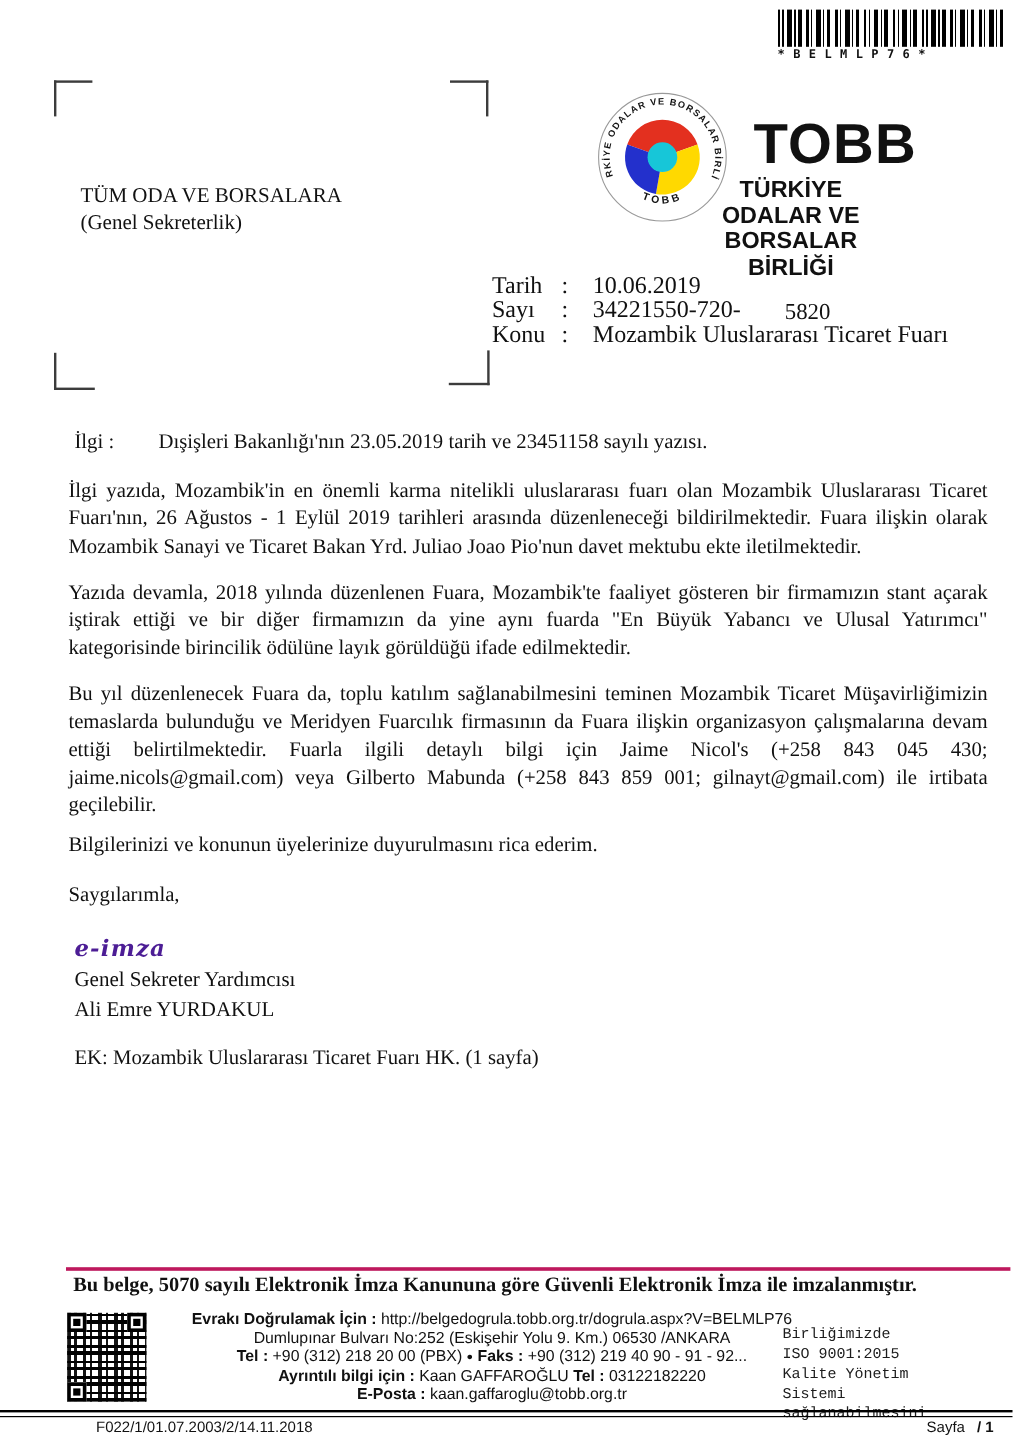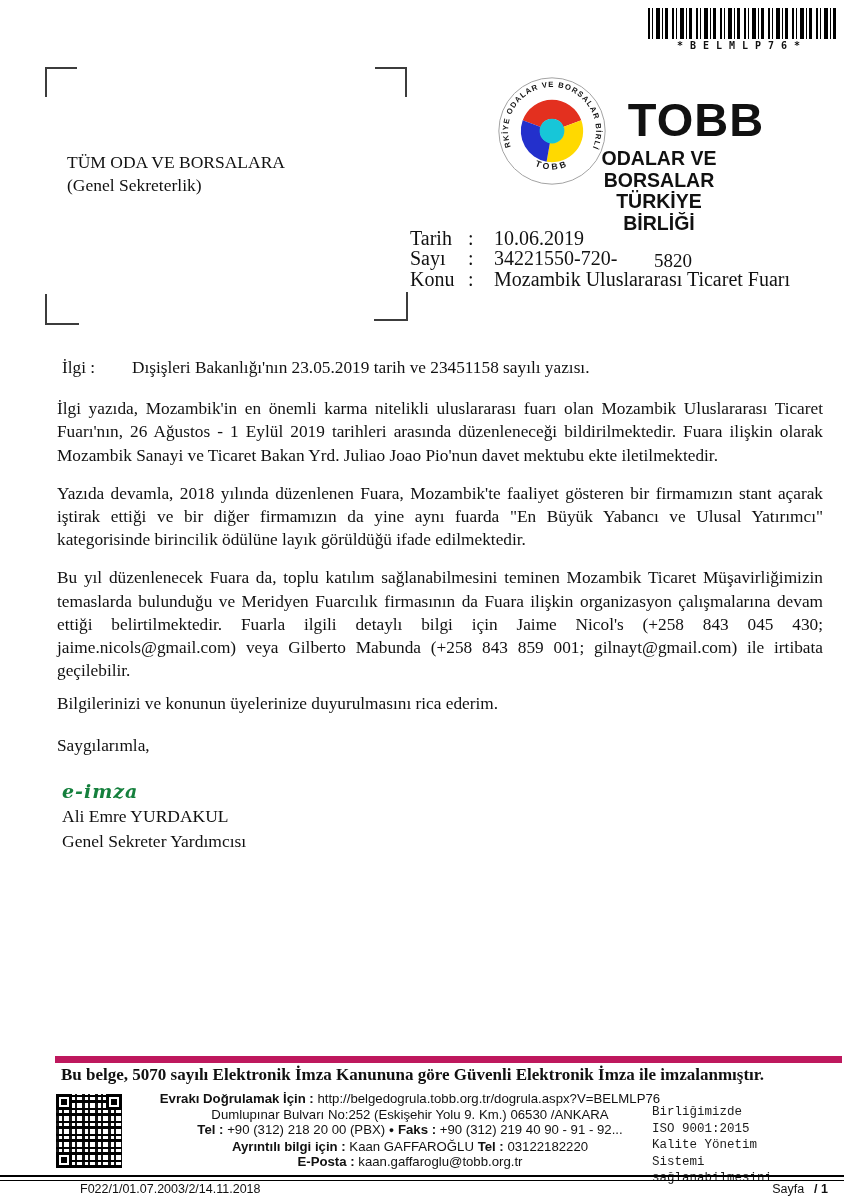--- a/index.html
+++ b/index.html
@@ -1,20 +1,20 @@
 <!DOCTYPE html>
 <html><head>
 <meta charset="utf-8">
 <style>
   html,body{margin:0;padding:0;background:#fff;}
   .page{position:relative;width:844px;height:1200px;background:#fff;overflow:hidden;
         font-family:"Liberation Serif",serif;color:#111;}
 
   
-  .barcode-wrap{position:absolute;left:648px;top:8px;width:188px;text-align:center;}
+  .barcode-wrap{position:absolute;left:648px;top:8px;width:188px;}
   .barcode{height:31px;
     background:repeating-linear-gradient(90deg,
       #000 0 2px,#fff 2px 4px,#000 4px 5px,#fff 5px 8px,#000 8px 12px,
       #fff 12px 14px,#000 14px 15px,#fff 15px 17px,#000 17px 20px,#fff 20px 24px);}
   .barcode-label{font-family:"DejaVu Sans Mono",monospace;font-size:10px;font-weight:bold;
     letter-spacing:7px;margin-top:1px;white-space:nowrap;}
 
   
   .cm{position:absolute;width:30px;height:28px;}
   .cm-tl{left:45px;top:67px;border-left:2px solid #3c3c3c;border-top:2px solid #3c3c3c;}
@@ -43,25 +43,25 @@
   .ilgi{display:flex;margin:0 0 18px 5px;}
   .ilgi-label{width:70px;flex:none;}
   .body p{margin:0 0 15px 0;}
   .body p.p3{margin-bottom:10px;}
   .body p.closing{margin-bottom:18px;text-align:left;}
   .body p.salutation{text-align:left;}
 
   
   .signature{position:absolute;left:62px;top:779px;font-size:17.5px;line-height:25px;}
   .esign{font-family:"DejaVu Serif",serif;font-style:italic;font-weight:bold;
-    color:#15803d;font-size:19px;letter-spacing:1px;}
+    color:#4c1d95;font-size:19px;letter-spacing:1px;}
   .attachment{position:absolute;left:62px;top:872px;font-size:17.3px;}
 
   
-  .legal{position:absolute;left:55px;top:1056px;width:781px;border-top:7px solid #be185d;
+  .legal{position:absolute;left:55px;top:1056px;width:781px;border-top:3px solid #be185d;
     font-size:17px;font-weight:bold;padding:2px 0 0 6px;}
   .contact{position:absolute;left:90px;top:1091px;width:640px;text-align:center;
     font-family:"Liberation Sans",sans-serif;font-size:13.2px;line-height:15.6px;}
   .contact b{font-weight:bold;}
   .bullet{font-size:9px;vertical-align:1px;}
   .iso{position:absolute;left:652px;top:1104px;width:158px;text-align:left;
     font-family:Liberation Mono, monospace;font-size:12.5px;line-height:16.5px;color:#1c1c1c;}
 
   
   .qr{position:absolute;left:56px;top:1094px;width:66px;height:74px;background-color:#fff;
@@ -116,22 +116,22 @@
         <textPath href="#arcT" startOffset="50%" text-anchor="middle">TÜRKİYE ODALAR VE BORSALAR BİRLİĞİ</textPath>
       </text>
       <text font-family="Liberation Sans, sans-serif" font-size="9.5" font-weight="bold" fill="#141414" letter-spacing="3">
         <textPath href="#arcB" startOffset="50%" text-anchor="middle">TOBB</textPath>
       </text>
     </svg>
   </div>
 
   <div class="org-big">TOBB</div>
   <div class="org-sub">
+    <div>TÜRKİYE</div>
     <div>ODALAR VE BORSALAR</div>
-    <div>TÜRKİYE</div>
     <div>BİRLİĞİ</div>
   </div>
 
   <div class="docinfo">
     <div class="docrow">
       <span class="doclabel">Tarih</span>
       <span class="doccolon">:</span>
       <span>10.06.2019</span>
     </div>
     <div class="docrow">
@@ -154,24 +154,25 @@
     </div>
     <p>İlgi yazıda, Mozambik'in en önemli karma nitelikli uluslararası fuarı olan Mozambik Uluslararası Ticaret Fuarı'nın, 26 Ağustos - 1 Eylül 2019 tarihleri arasında düzenleneceği bildirilmektedir. Fuara ilişkin olarak Mozambik Sanayi ve Ticaret Bakan Yrd. Juliao Joao Pio'nun davet mektubu ekte iletilmektedir.</p>
     <p>Yazıda devamla, 2018 yılında düzenlenen Fuara, Mozambik'te faaliyet gösteren bir firmamızın stant açarak iştirak ettiği ve bir diğer firmamızın da yine aynı fuarda "En Büyük Yabancı ve Ulusal Yatırımcı" kategorisinde birincilik ödülüne layık görüldüğü ifade edilmektedir.</p>
     <p class="p3">Bu yıl düzenlenecek Fuara da, toplu katılım sağlanabilmesini teminen Mozambik Ticaret Müşavirliğimizin temaslarda bulunduğu ve Meridyen Fuarcılık firmasının da Fuara ilişkin organizasyon çalışmalarına devam ettiği belirtilmektedir. Fuarla ilgili detaylı bilgi için Jaime Nicol's (+258 843 045 430; jaime.nicols@gmail.com) veya Gilberto Mabunda (+258 843 859 001; gilnayt@gmail.com) ile irtibata geçilebilir.</p>
     <p class="closing">Bilgilerinizi ve konunun üyelerinize duyurulmasını rica ederim.</p>
     <p class="salutation">Saygılarımla,</p>
   </div>
 
   <div class="signature">
     <div class="esign">e-imza</div>
+    <div>Genel Sekreter Yardımcısı</div>
     <div>Ali Emre YURDAKUL</div>
-    <div>Genel Sekreter Yardımcısı</div>
-  </div>
-
+  </div>
+
+  <div class="attachment">EK: Mozambik Uluslararası Ticaret Fuarı HK. (1 sayfa)</div>
 
   <div class="legal">Bu belge, 5070 sayılı Elektronik İmza Kanununa göre Güvenli Elektronik İmza ile imzalanmıştır.</div>
 
   <div class="qr">
     <div class="qf qf1"></div>
     <div class="qf qf2"></div>
     <div class="qf qf3"></div>
   </div>
 
   <div class="contact">

